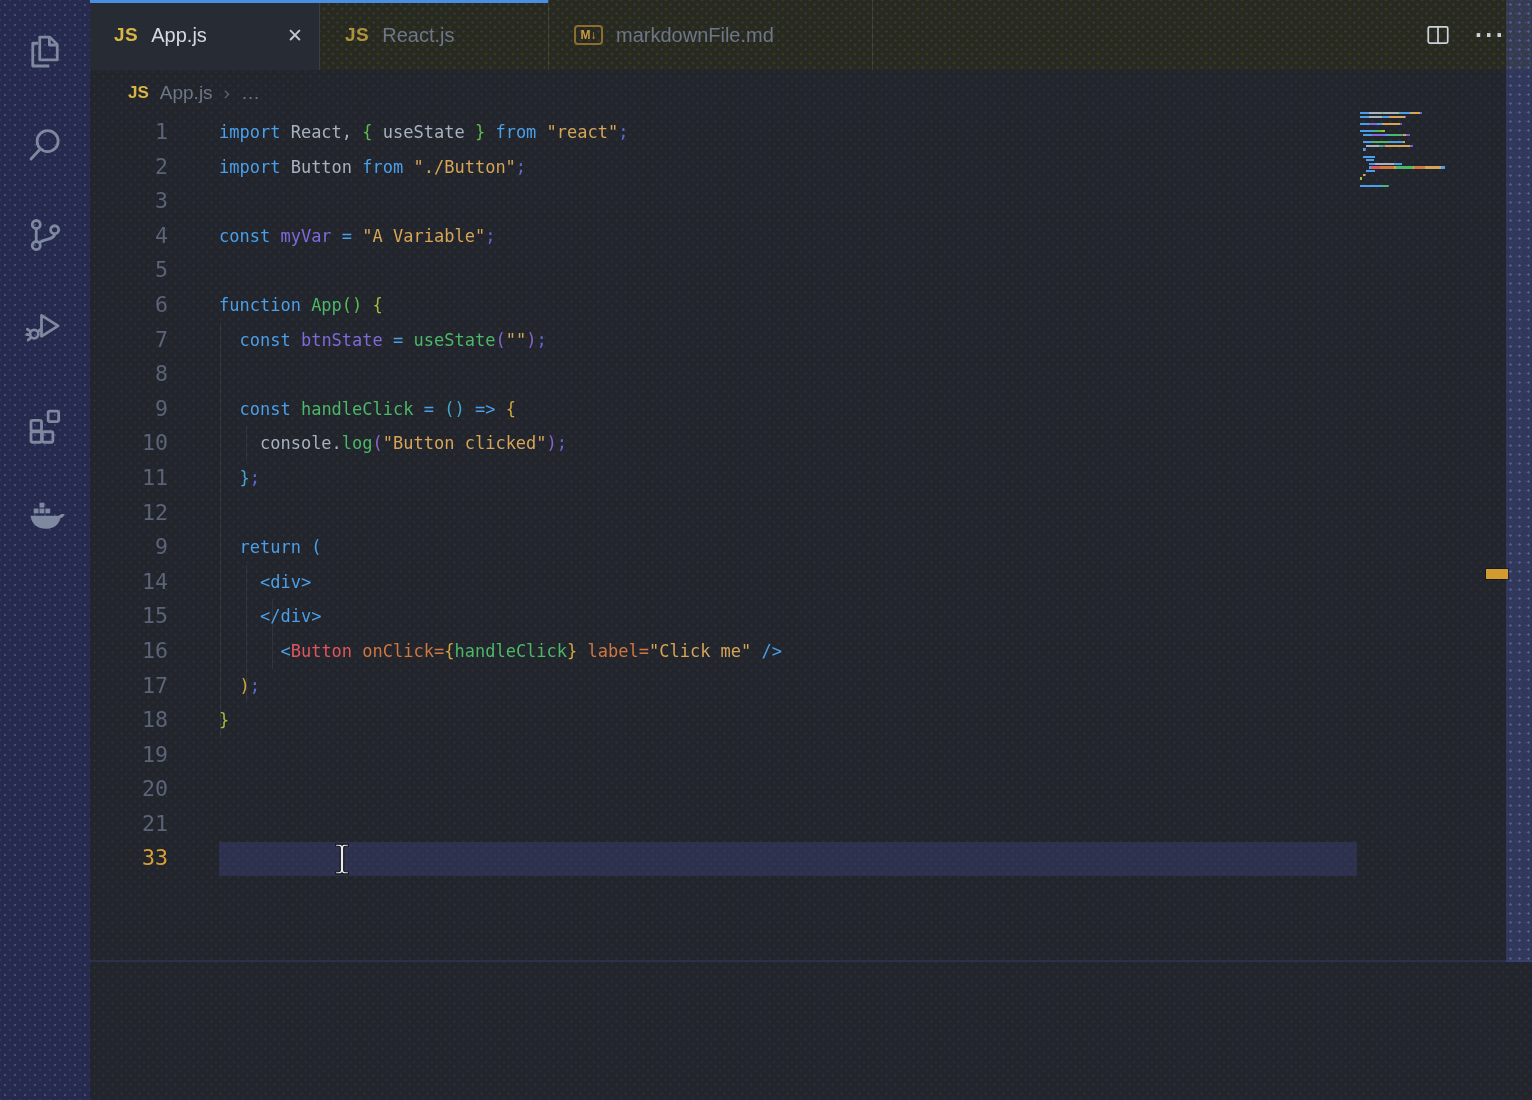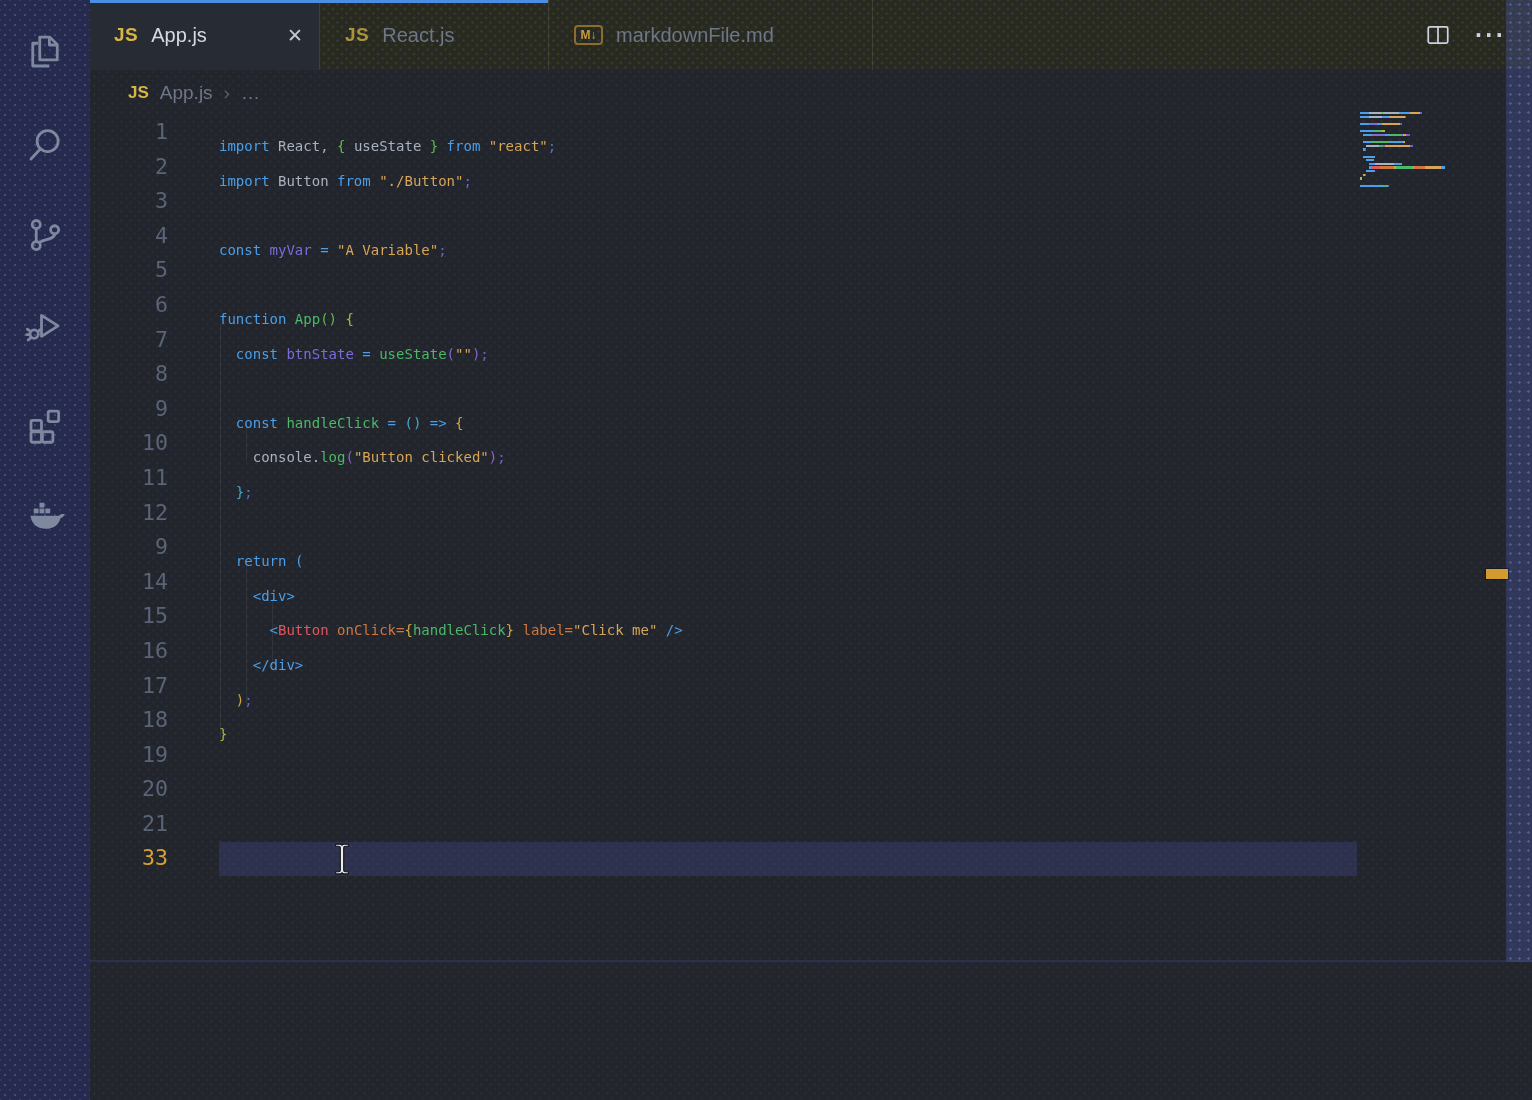--- a/index.html
+++ b/index.html
@@ -70,22 +70,22 @@
   .bc-sep{ font-size:19px; color:#5a6270; }
   .bc-more{ font-size:19px; color:var(--text_dim); cursor:pointer; }
 
   
   .line-highlight{ position:absolute; left:219px; top:841.6px; width:1138px; height:34.6px;
         background:var(--line_highlight); z-index:1; }
   .gutter{ position:absolute; left:90px; top:115px; width:78px; text-align:right;
         font-family:"DejaVu Sans Mono", monospace; font-size:21.6px; z-index:2; }
   .ln{ height:34.6px; line-height:34.6px; color:var(--gutter); }
   .ln-active{ color:var(--gutter_active); }
-  .code{ position:absolute; left:219px; top:129px; z-index:2;
-        font-family:"DejaVu Sans Mono", monospace; font-size:14px; }
+  .code{ position:absolute; left:219px; top:115px; z-index:2;
+        font-family:"DejaVu Sans Mono", monospace; font-size:17px; }
   .code-line{ height:34.6px; line-height:34.6px; white-space:pre; }
   .guide{ position:absolute; width:1px; background:rgba(255,255,255,0.07); z-index:1; }
 
   
   .minimap{ position:absolute; left:1360px; top:112px; width:96px; z-index:2; cursor:pointer; }
   .mm-row{ height:3.64px; white-space:nowrap; font-size:0; }
   .mm-seg{ display:inline-block; height:2.3px; background:var(--c); vertical-align:top; }
 
   
   .right-strip{ position:absolute; left:1506px; top:0; width:26px; height:962px;
@@ -223,22 +223,22 @@
       <div class="code-line"></div>
       <div class="code-line"><span class="t-kw">function </span><span class="t-fn">App</span><span class="t-grn">()</span><span class="t-lime"> {</span></div>
       <div class="code-line"><span class="t-ws">  </span><span class="t-kw">const </span><span class="t-var">btnState</span><span class="t-op"> = </span><span class="t-fn">useState</span><span class="t-bp">(</span><span class="t-str">""</span><span class="t-bp">)</span><span class="t-punc">;</span></div>
       <div class="code-line"></div>
       <div class="code-line"><span class="t-ws">  </span><span class="t-kw">const </span><span class="t-fn">handleClick</span><span class="t-op"> = </span><span class="t-cyan">()</span><span class="t-op"> =&gt; </span><span class="t-gold">{</span></div>
       <div class="code-line"><span class="t-ws">    </span><span class="t-id">console.</span><span class="t-fn">log</span><span class="t-bp">(</span><span class="t-str">"Button clicked"</span><span class="t-bp">)</span><span class="t-punc">;</span></div>
       <div class="code-line"><span class="t-ws">  </span><span class="t-cyan">}</span><span class="t-punc">;</span></div>
       <div class="code-line"></div>
       <div class="code-line"><span class="t-ws">  </span><span class="t-kw">return </span><span class="t-bb">(</span></div>
       <div class="code-line"><span class="t-ws">    </span><span class="t-tag">&lt;div&gt;</span></div>
+      <div class="code-line"><span class="t-ws">    </span><span class="t-tag">&lt;/div&gt;</span></div>
       <div class="code-line"><span class="t-ws">      </span><span class="t-tag">&lt;</span><span class="t-comp">Button</span><span class="t-attr"> onClick=</span><span class="t-gold">{</span><span class="t-fn">handleClick</span><span class="t-gold">}</span><span class="t-attr"> label=</span><span class="t-str">"Click me"</span><span class="t-tag"> /&gt;</span></div>
-      <div class="code-line"><span class="t-ws">    </span><span class="t-tag">&lt;/div&gt;</span></div>
       <div class="code-line"><span class="t-ws">  </span><span class="t-gold">)</span><span class="t-punc">;</span></div>
       <div class="code-line"><span class="t-lime">}</span></div>
       <div class="code-line"></div>
       <div class="code-line"></div>
     </div>
 
   <div class="minimap">
     <div>
         <div class="mm-row"><span class="mm-seg t-kw" style="width: 9.3px;"></span><span class="mm-seg t-id" style="width: 12.4px;"></span><span class="mm-seg t-grn" style="width: 1.55px;"></span><span class="mm-seg t-id" style="width: 15.5px;"></span><span class="mm-seg t-grn" style="width: 1.55px;"></span><span class="mm-seg t-kw" style="width: 9.3px;"></span><span class="mm-seg t-str" style="width: 10.85px;"></span><span class="mm-seg t-punc" style="width: 1.55px;"></span></div>
         <div class="mm-row"><span class="mm-seg t-kw" style="width: 9.3px;"></span><span class="mm-seg t-id" style="width: 12.4px;"></span><span class="mm-seg t-kw" style="width: 7.75px;"></span><span class="mm-seg t-str" style="width: 15.5px;"></span><span class="mm-seg t-punc" style="width: 1.55px;"></span></div>

